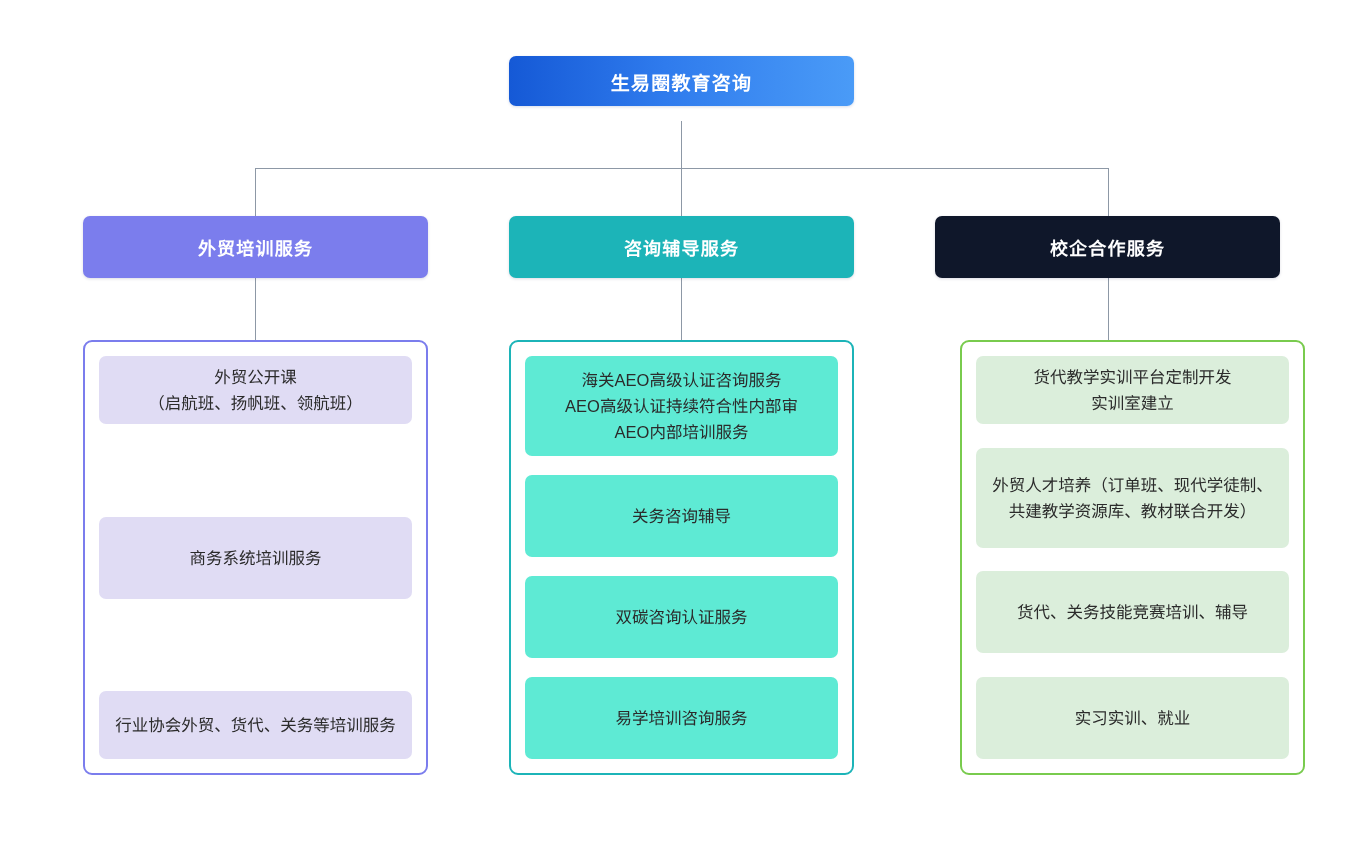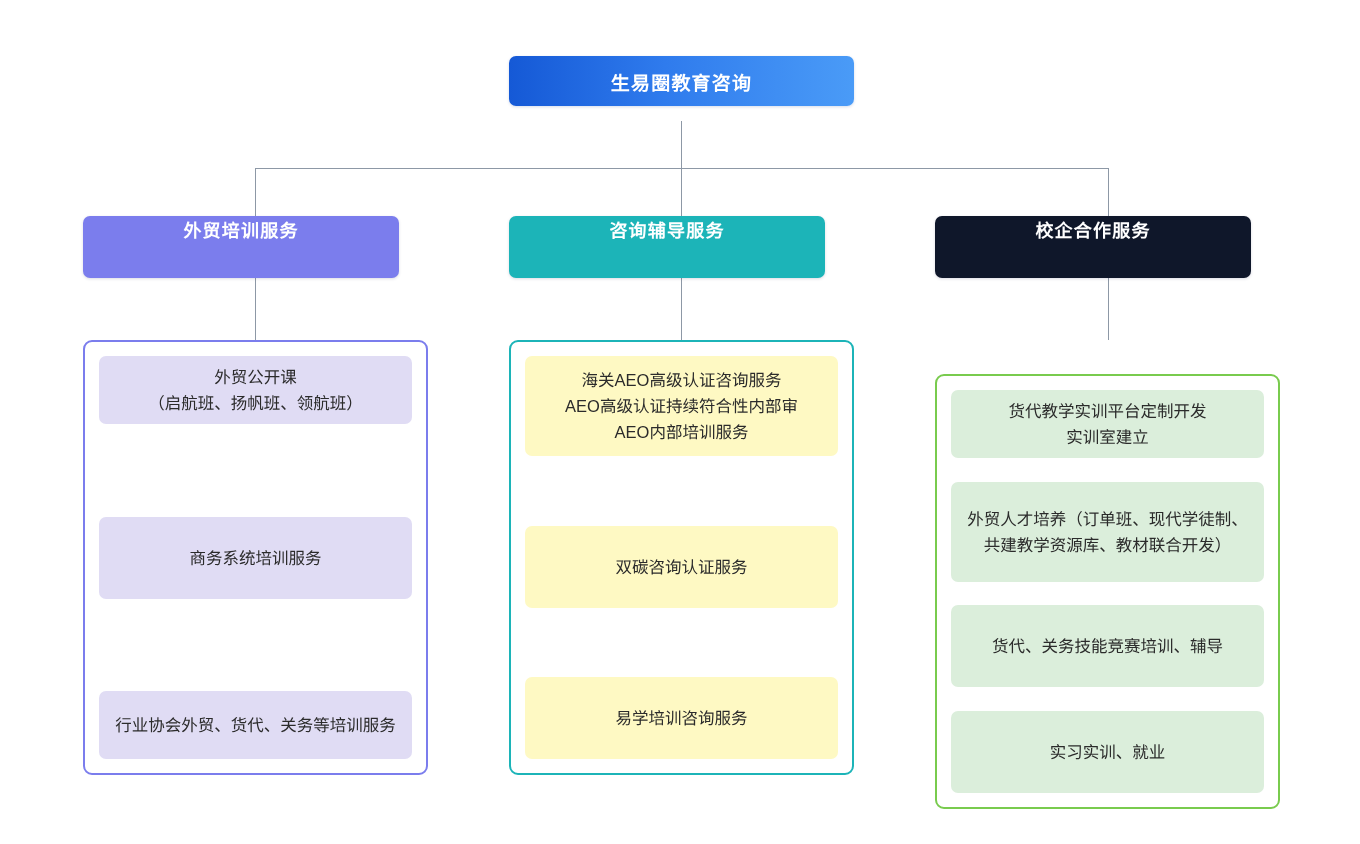--- a/index.html
+++ b/index.html
@@ -46,29 +46,29 @@
     position: absolute;
     background: #8d98a6;
   }
   .conn-v { width: 1px; }
   .conn-h { height: 1px; }
 
   
   .col-header {
     position: absolute;
     top: 216px;
-    width: 316px;
+    width: 345px;
     height: 62px;
     border-radius: 7px;
     color: #ffffff;
     font-size: 18px;
     font-weight: bold;
     letter-spacing: 1.2px;
     display: flex;
-    align-items: flex-start;
+    align-items: center;
     justify-content: center;
     box-shadow: 0 1px 3px rgba(40,40,90,0.16);
   }
   .col-header.c0 { left: 83px;  background: #7b7ded; }
   .col-header.c1 { left: 509px; background: #1cb4b8; }
   .col-header.c2 { left: 935px; background: #0f172a; }
 
   
   .col-container {
     position: absolute;
@@ -79,38 +79,38 @@
     border-radius: 9px;
     border: 2px solid #7b7ded;
     background: #ffffff;
     padding: 14px 14px;
     display: flex;
     flex-direction: column;
     justify-content: space-between;
   }
   .col-container.c0 { left: 83px;  border-color: #7b7ded; }
   .col-container.c1 { left: 509px; border-color: #1cb4b8; }
-  .col-container.c2 { left: 935px; border-color: #79cb4e; margin-top: 34px; }
+  .col-container.c2 { left: 960px; border-color: #79cb4e; }
 
   
   .leaf-card {
     box-sizing: border-box;
     border-radius: 7px;
     font-size: 16.5px;
     line-height: 26px;
     color: #2b2b2b;
     text-align: center;
     display: flex;
     align-items: center;
     justify-content: center;
     padding: 8px 12px;
     white-space: pre-line;
   }
   .col-container.c0 .leaf-card { background: #e0dcf4; }
-  .col-container.c1 .leaf-card { background: #fef9c3; }
+  .col-container.c1 .leaf-card { background: #5eead4; }
   .col-container.c2 .leaf-card { background: #dbeedb; }
 
   .leaf-card.h1 { height: 82px; }
   .leaf-card.h2 { height: 68px; }
   .leaf-card.h3 { height: 100px; }
 </style>
 </head>
 <body>
 
 <div class="org-chart">
@@ -145,20 +145,21 @@
     <div class="leaf-card h2">外贸公开课
 （启航班、扬帆班、领航班）</div>
     <div class="leaf-card h1">商务系统培训服务</div>
     <div class="leaf-card h2">行业协会外贸、货代、关务等培训服务</div>
   </div>
 
   <div class="col-container c1">
     <div class="leaf-card h3">海关AEO高级认证咨询服务
 AEO高级认证持续符合性内部审
 AEO内部培训服务</div>
+    <div class="leaf-card h1">关务咨询辅导</div>
     <div class="leaf-card h1">双碳咨询认证服务</div>
     <div class="leaf-card h1">易学培训咨询服务</div>
   </div>
 
   <div class="col-container c2">
     <div class="leaf-card h2">货代教学实训平台定制开发
 实训室建立</div>
     <div class="leaf-card h3">外贸人才培养（订单班、现代学徒制、共建教学资源库、教材联合开发）</div>
     <div class="leaf-card h1">货代、关务技能竞赛培训、辅导</div>
     <div class="leaf-card h1">实习实训、就业</div>

